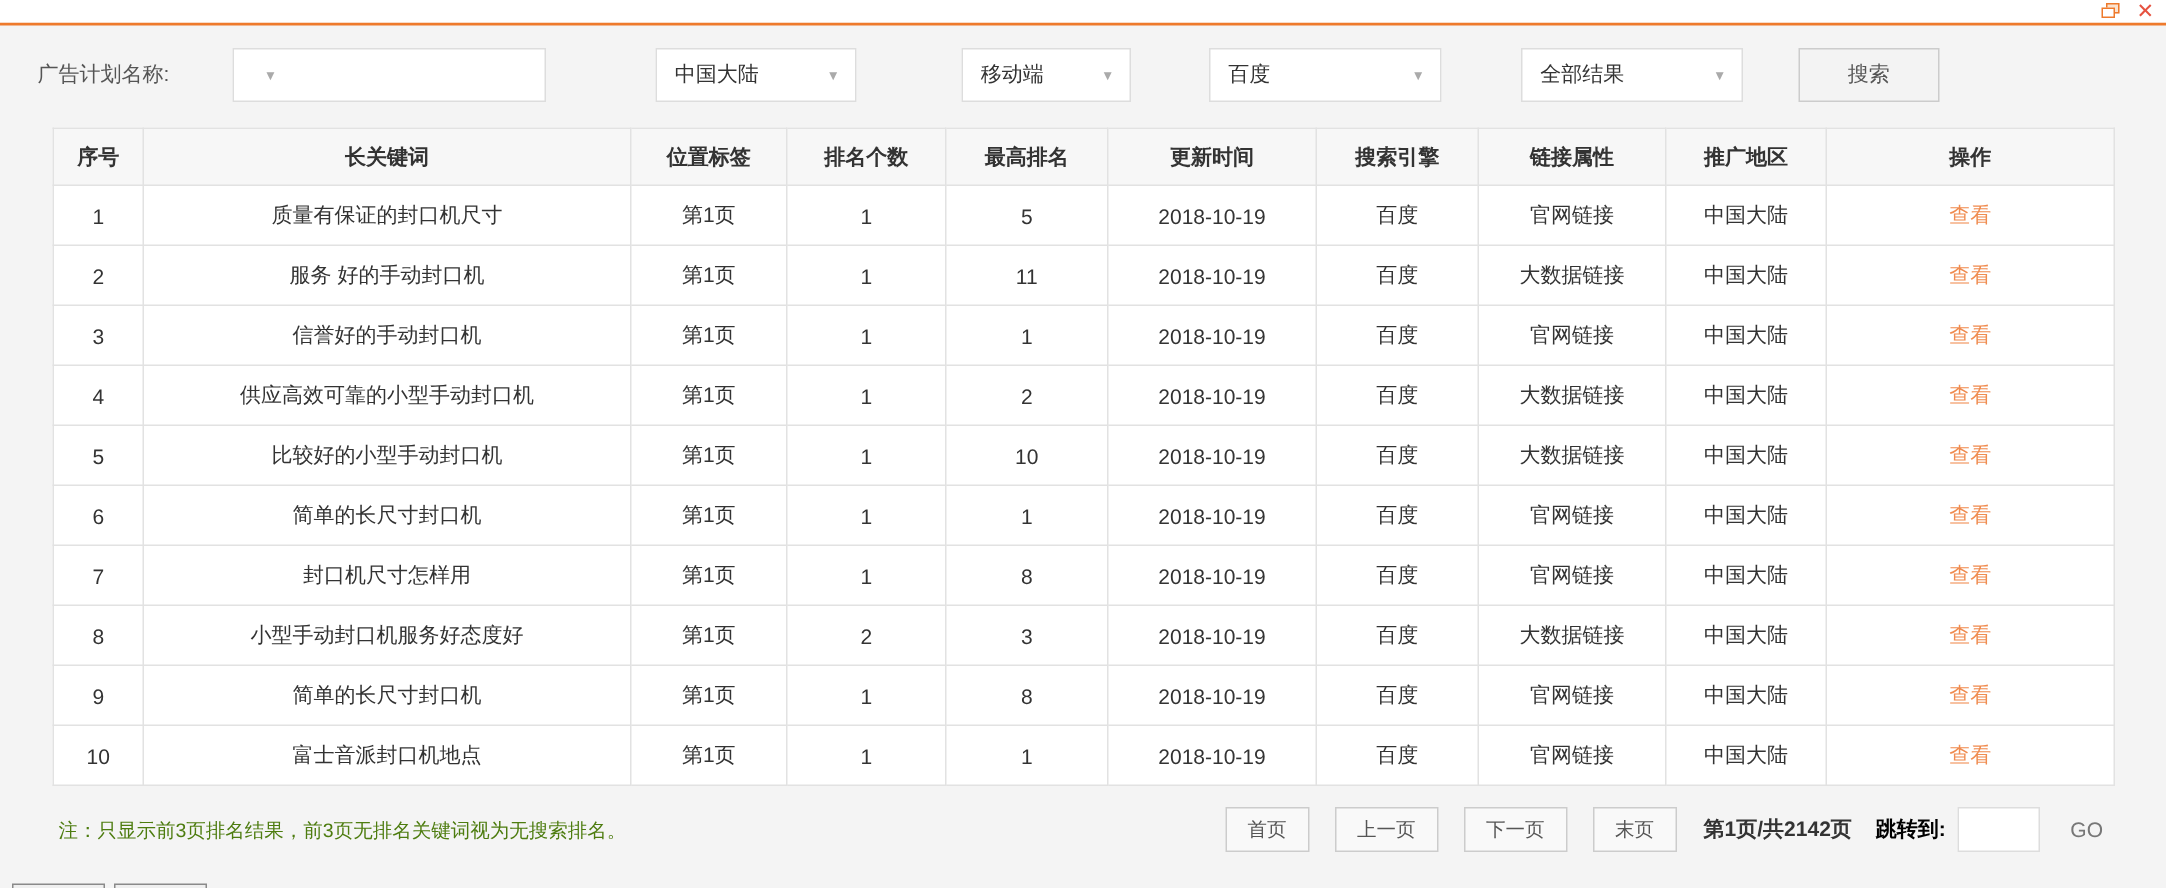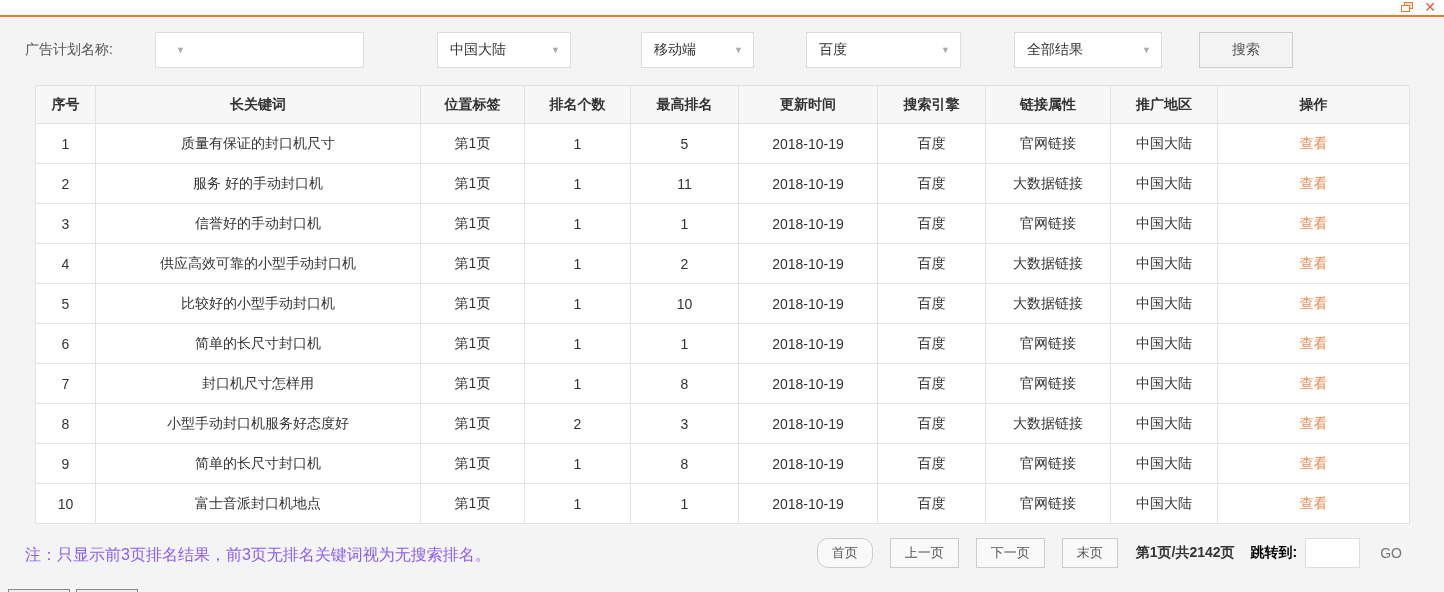--- a/index.html
+++ b/index.html
@@ -44,27 +44,27 @@
   table { border-collapse:collapse; margin:17px 0 0 35px; width:1375px; background:#fff; table-layout:fixed; }
   th, td { border:1px solid #e2e2e2; text-align:center; font-size:14px; }
   th { height:38px; font-weight:bold; color:#333; background:#f7f7f7; }
   td { height:40px; color:#333; }
   .col-no{width:60px} .col-kw{width:325px} .col-pos{width:104px} .col-cnt{width:106px}
   .col-best{width:108px} .col-time{width:139px} .col-eng{width:108px} .col-link{width:125px}
   .col-area{width:107px} .col-op{width:auto}
   .view-link { color:#f08c50; cursor:pointer; }
 
   
-  .footer-note { position:absolute; left:25px; top:545px; font-size:16px; color:#8b5cf6; }
+  .footer-note { position:absolute; left:39px; top:545px; font-size:13px; color:#4d7c0f; }
   .pagination { position:absolute; top:538px; right:42px; display:flex; align-items:center; height:30px; }
   .pg-btn {
     height:30px; padding:0 14px; border:1px solid #ccc; background:#f9f9f9; color:#555;
     font-size:13px; margin-left:17px; cursor:pointer; font-family:inherit;
   }
-  .pg-btn:first-child { margin-left:16px;border-radius:11px; }
+  .pg-btn:first-child { margin-left:16px; }
   .pg-info { font-size:14px; color:#333; margin-left:18px; font-weight:bold; }
   .jump-label { font-size:14px; color:#000000; margin-left:16px; font-weight:bold; }
   .jump-input { width:55px; height:30px; border:1px solid #ddd; background:#fff; margin-left:8px; padding:0 6px; font-size:13px; font-family:inherit; }
   .go-btn { border:none; background:transparent; color:#777; font-size:14px; margin-left:20px; cursor:pointer; font-family:inherit; }
 
   
   .cutoff-btn { position:absolute; height:22px; width:62px; border:1px solid #8a8a8a; background:#efefef; top:589px; }
   .cutoff-1 { left:8px; } .cutoff-2 { left:76px; }
 </style>
 </head>

